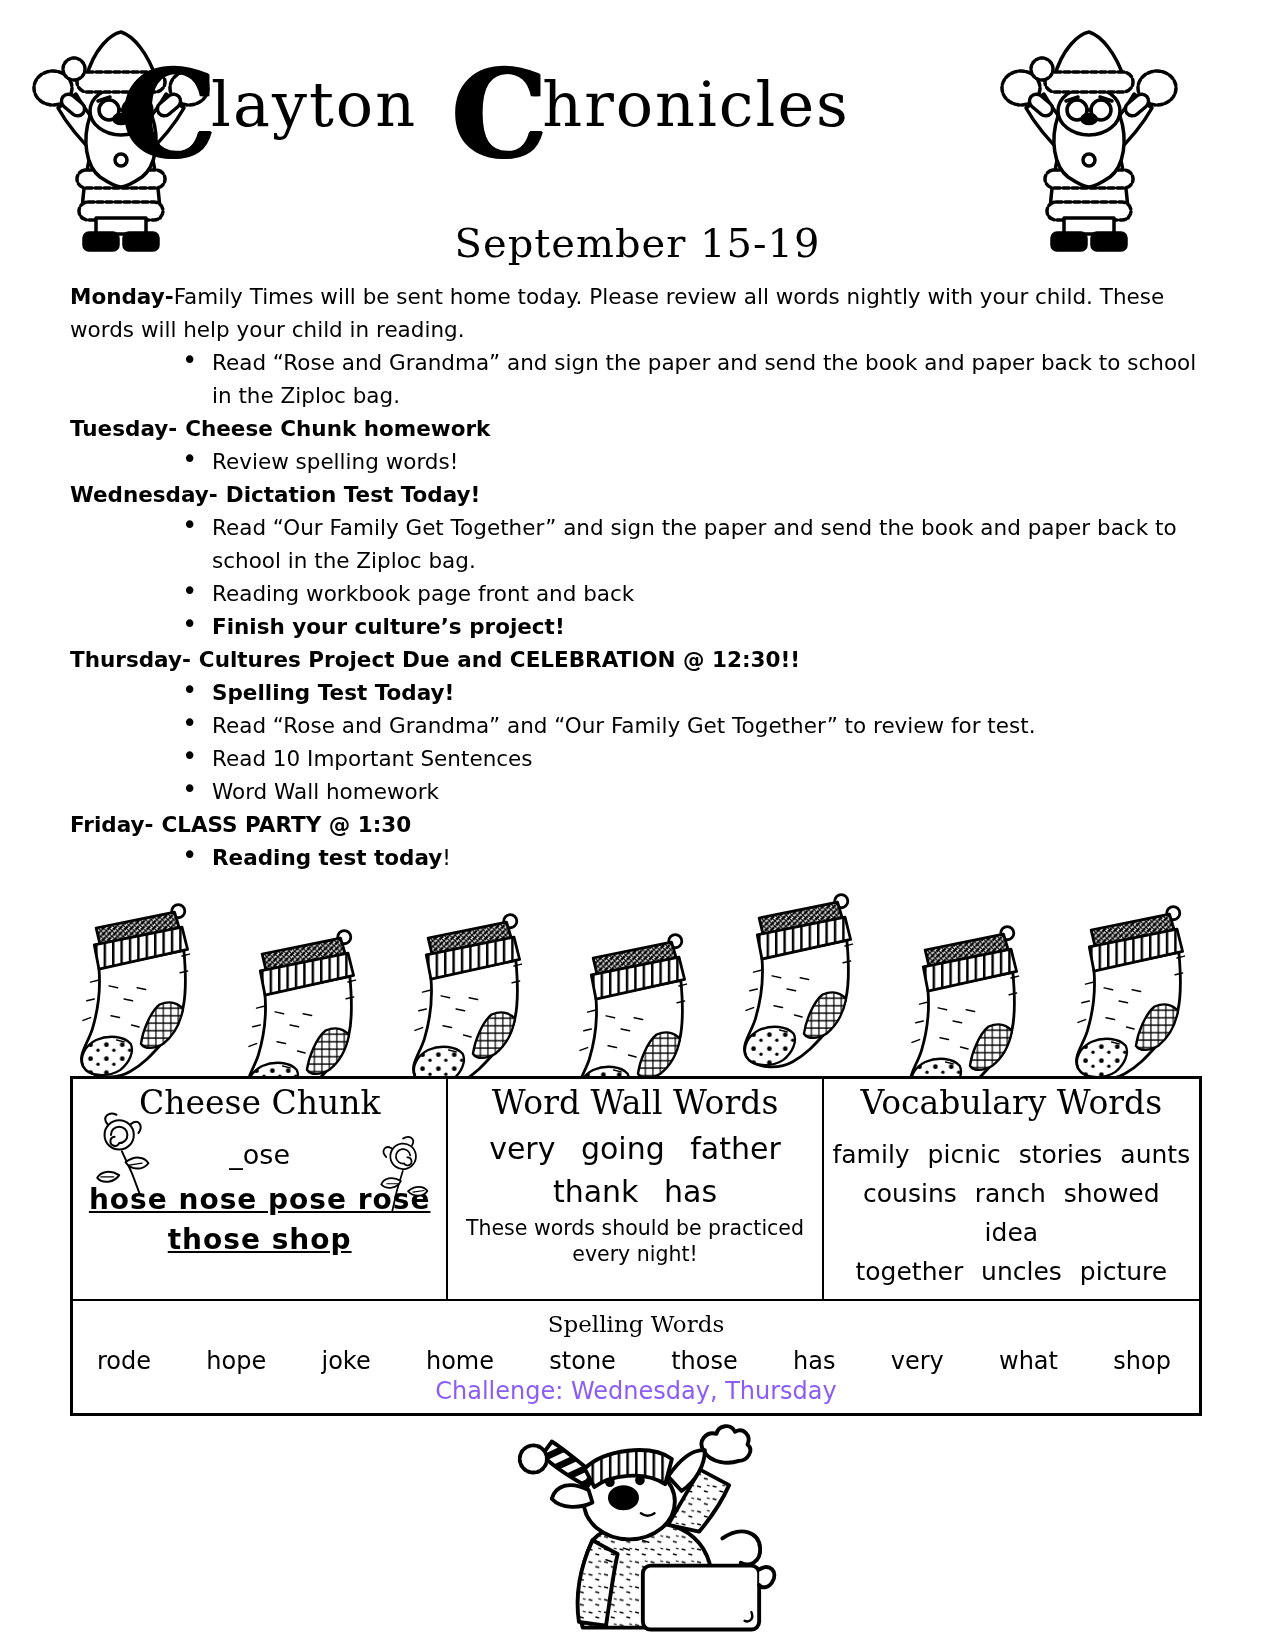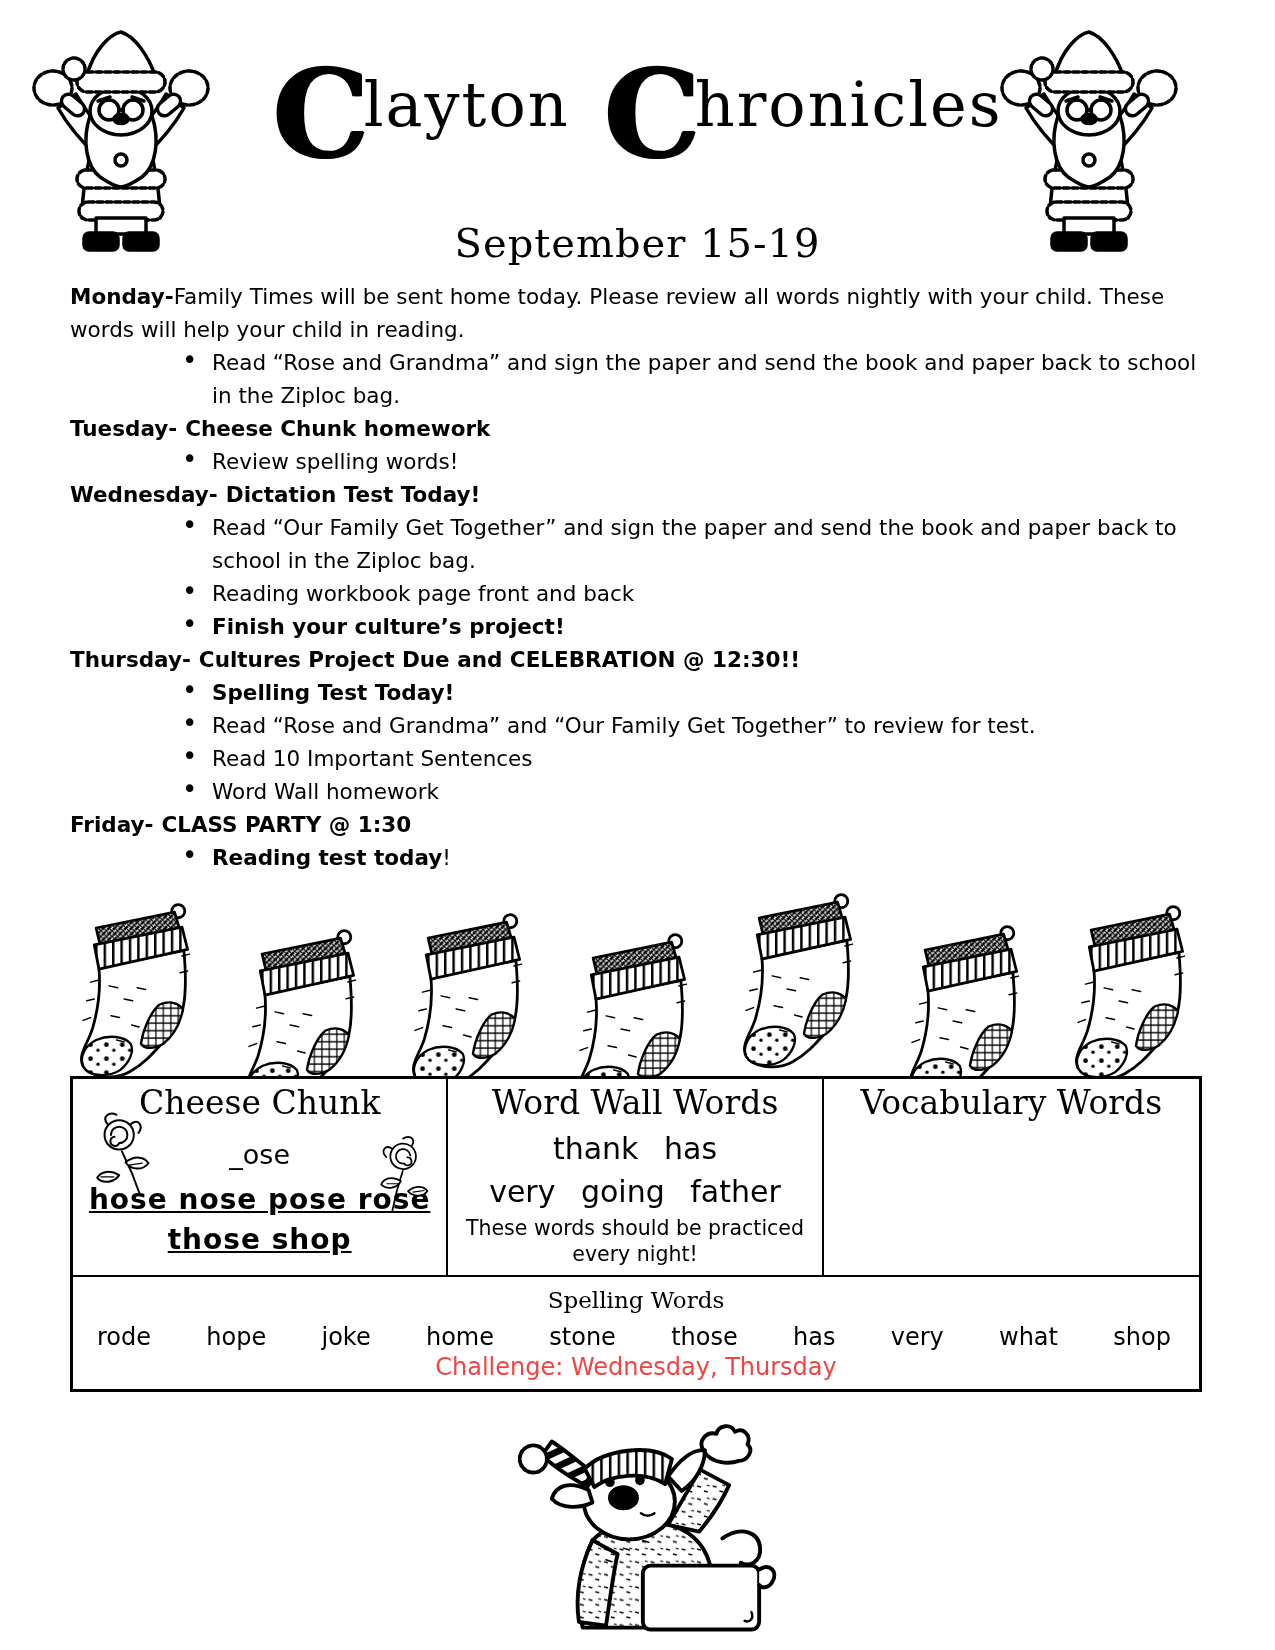--- a/index.html
+++ b/index.html
@@ -6,21 +6,21 @@
   html,body { margin:0; padding:0; }
   body {
     width:1275px; height:1650px; background:#ffffff; color:#000;
     font-family:"DejaVu Sans", sans-serif; overflow:hidden; position:relative;
   }
   
   .header { position:relative; height:272px; }
   .santa { position:absolute; top:20px; width:218px; height:240px; }
   .santa.left  { left:12px; }
   .santa.right { left:980px; }
-  .title-line { position:absolute; top:52px; left:120px; width:1035px; text-align:center; white-space:nowrap; }
+  .title-line { position:absolute; top:52px; left:120px; width:1035px; white-space:nowrap; }
   .bigC {
     font-family:"DejaVu Serif", serif; font-weight:bold; font-size:122px; line-height:1;
     display:inline-block; vertical-align:-30px; letter-spacing:-6px;
     text-shadow: 1px 1px 0 #000, -1px 1px 0 #000;
   }
   .title-rest { font-family:"DejaVu Serif", serif; font-size:62px; letter-spacing:2px; }
   .title-gap { display:inline-block; width:34px; }
   .date-line { position:absolute; top:220px; left:0; width:100%; text-align:center;
     font-family:"DejaVu Serif", serif; font-size:40px; letter-spacing:1px; }
   
@@ -50,21 +50,21 @@
   .fancy { font-family:"DejaVu Serif", serif; font-weight:400; }
   .cell-title { font-size:33px; line-height:40px; }
   .cheese-pattern { font-weight:normal; font-size:27px; margin-top:16px; }
   .cheese-words  { font-weight:bold; font-size:28px; line-height:40px; margin-top:10px; letter-spacing:1px;text-decoration:underline; }
   .ww-words { font-size:30px; line-height:43px; word-spacing:16px; margin-top:4px; }
   .ww-note  { font-size:20.5px; line-height:26px; margin-top:2px; }
   .vocab-words { font-size:25px; line-height:39px; word-spacing:10px; margin-top:12px; }
   .bottom-row { border-top:2px solid #000; text-align:center; padding:2px 0 8px; }
   .spelling-title { font-size:23px; line-height:42px; }
   .spelling-words { display:flex; justify-content:space-between; padding:2px 28px 0 24px; font-size:24px; }
-  .challenge { font-size:24px; margin-top:2px; color:#ef4444; }
+  .challenge { font-size:24px; margin-top:2px; color:#8b5cf6; }
   
   .footer { position:absolute; left:0; top:1395px; width:100%; text-align:center; }
   .elf { width:330px; height:252px; }
   .hidden-defs { position:absolute; width:0; height:0; overflow:hidden; }
 </style>
 </head>
 <body>
 
 <svg class="hidden-defs" aria-hidden="true">
   <defs>
@@ -260,27 +260,32 @@
       <div class="fancy cell-title">Cheese Chunk</div>
       <div class="cheese-pattern">_ose</div>
       <div class="cheese-words">
         <div>hose nose pose rose</div>
         <div>those shop</div>
       </div>
     </div>
     <div class="cell">
       <div class="fancy cell-title">Word Wall Words</div>
       <div class="ww-words">
+        <div>very going father</div>
         <div>thank has</div>
-        <div>very going father</div>
       </div>
       <div class="ww-note">These words should be practiced every night!</div>
     </div>
     <div class="cell">
       <div class="fancy cell-title">Vocabulary Words</div>
+      <div class="vocab-words">
+        <div>family picnic stories aunts</div>
+        <div>cousins ranch showed idea</div>
+        <div>together uncles picture</div>
+      </div>
     </div>
   </div>
   <div class="bottom-row">
     <div class="fancy spelling-title">Spelling Words</div>
     <div class="spelling-words">
       <span>rode</span>
       <span>hope</span>
       <span>joke</span>
       <span>home</span>
       <span>stone</span>

